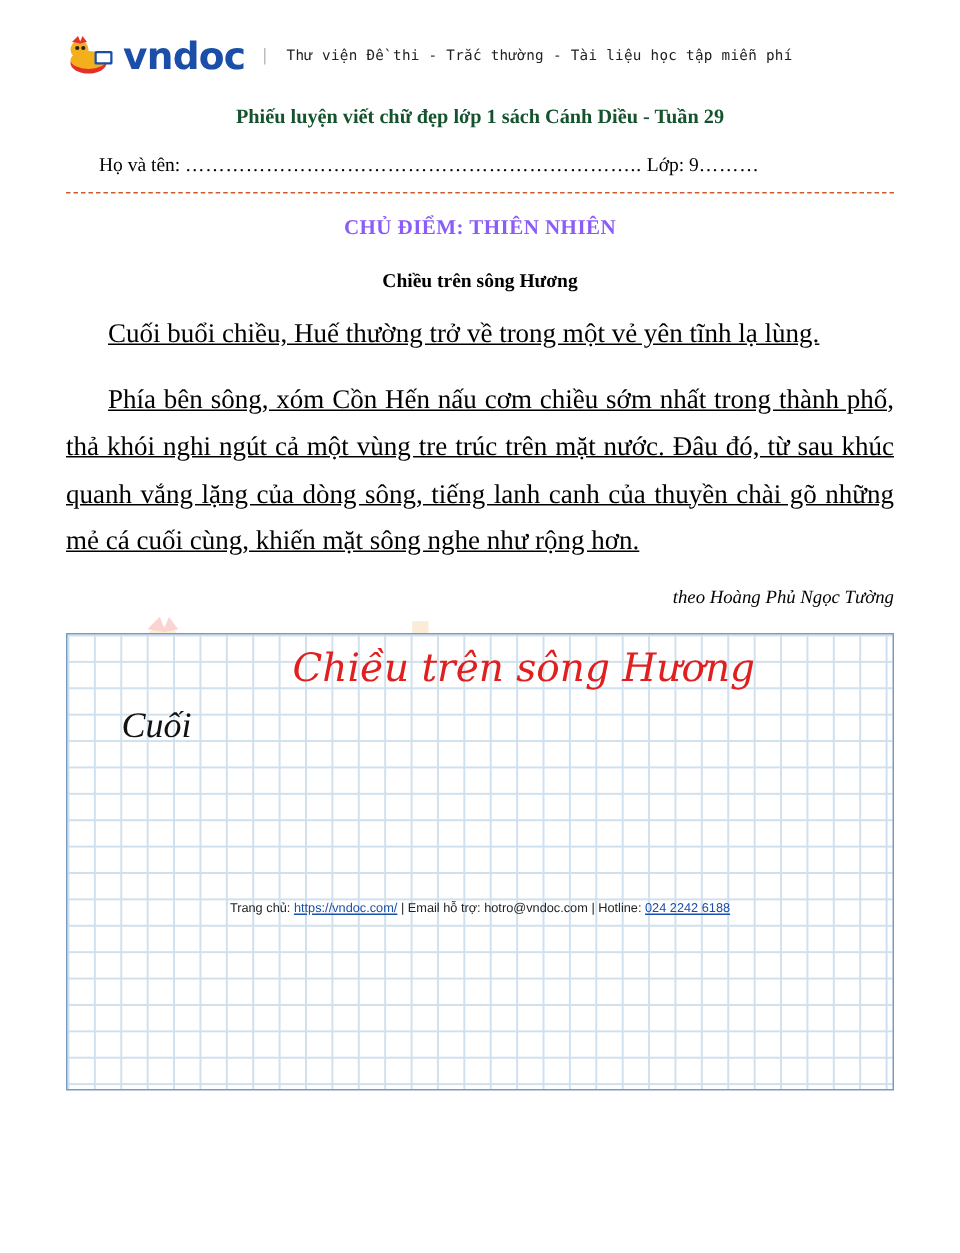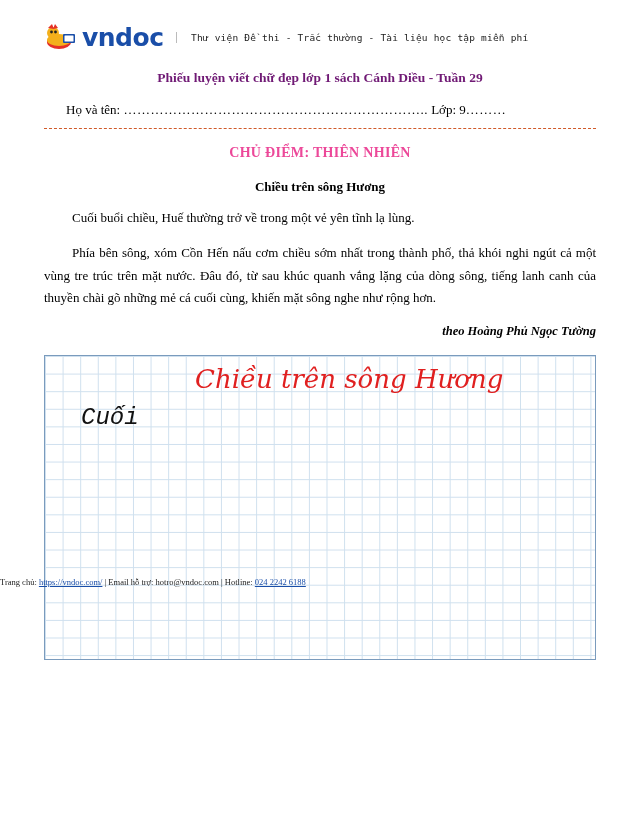--- a/index.html
+++ b/index.html
@@ -57,21 +57,21 @@
     color: #222222;
     letter-spacing: 0.2px;
     padding-left: 14px;
     border-left: 1px solid #bbbbbb;
     margin-left: 4px;
   }
 
   
   .doc-title {
     text-align: center;
-    color: #701a75;
+    color: #14532d;
     font-weight: bold;
     font-size: 13.5px;
     margin-top: 12px;
   }
 
   .name-line {
     margin-top: 16px;
     font-size: 13px;
     padding-left: 22px;
     white-space: nowrap;
@@ -81,21 +81,21 @@
   }
 
   .sep {
     margin-top: 10px;
     border-top: 1px dashed #d05a2a;
     height: 0;
   }
 
   .topic {
     text-align: center;
-    color: #ec4899;
+    color: #8b5cf6;
     font-weight: bold;
     font-size: 14px;
     margin-top: 16px;
     letter-spacing: 0.3px;
   }
 
   .section-label {
     color: #1a4ea8;
     font-weight: bold;
     font-size: 12.5px;
@@ -103,30 +103,31 @@
   }
 
   .piece-title {
     text-align: center;
     font-weight: bold;
     font-size: 13px;
     margin-top: 18px;
   }
 
   .para {
-    font-size: 13px;
+    font-size: 18px;
     line-height: 1.75;
     text-align: justify;
     text-indent: 28px;
     margin-top: 12px;
+    text-decoration: underline;
   }
   .attrib {
     text-align: right;
     font-style: italic;
-    font-weight: bold;
+    font-weight: normal;
     font-size: 12.5px;
     margin-top: 14px;
   }
 
   
   .watermark {
     position: absolute;
     left: 90px;
     top: 395px;
     width: 460px;
@@ -167,35 +168,35 @@
     font-family: "DejaVu Serif", serif;
     font-style: italic;
     font-size: 26px;
     color: #e02020;
     white-space: nowrap;
   }
   .grid-sample {
     position: absolute;
     left: 36px;
     top: 48px;
-    font-family: Liberation Mono, monospace;
+    font-family: Liberation Serif, serif;
     font-style: italic;
     font-size: 24px;
     color: #111111;
     white-space: nowrap;
   }
 
   
   .footer {
     position: absolute;
     left: 0;
     right: 0;
-    bottom: 23px;
-    text-align: left;
-    font-family: Liberation Serif, serif;
+    bottom: 0;
+    text-align: center;
+    font-family: Liberation Sans, sans-serif;
     font-size: 8.5px;
     color: #222222;
   }
   .footer a, .footer .lnk {
     color: #1a4ea8;
     text-decoration: underline;
   }
 </style>
 </head>
 <body>

